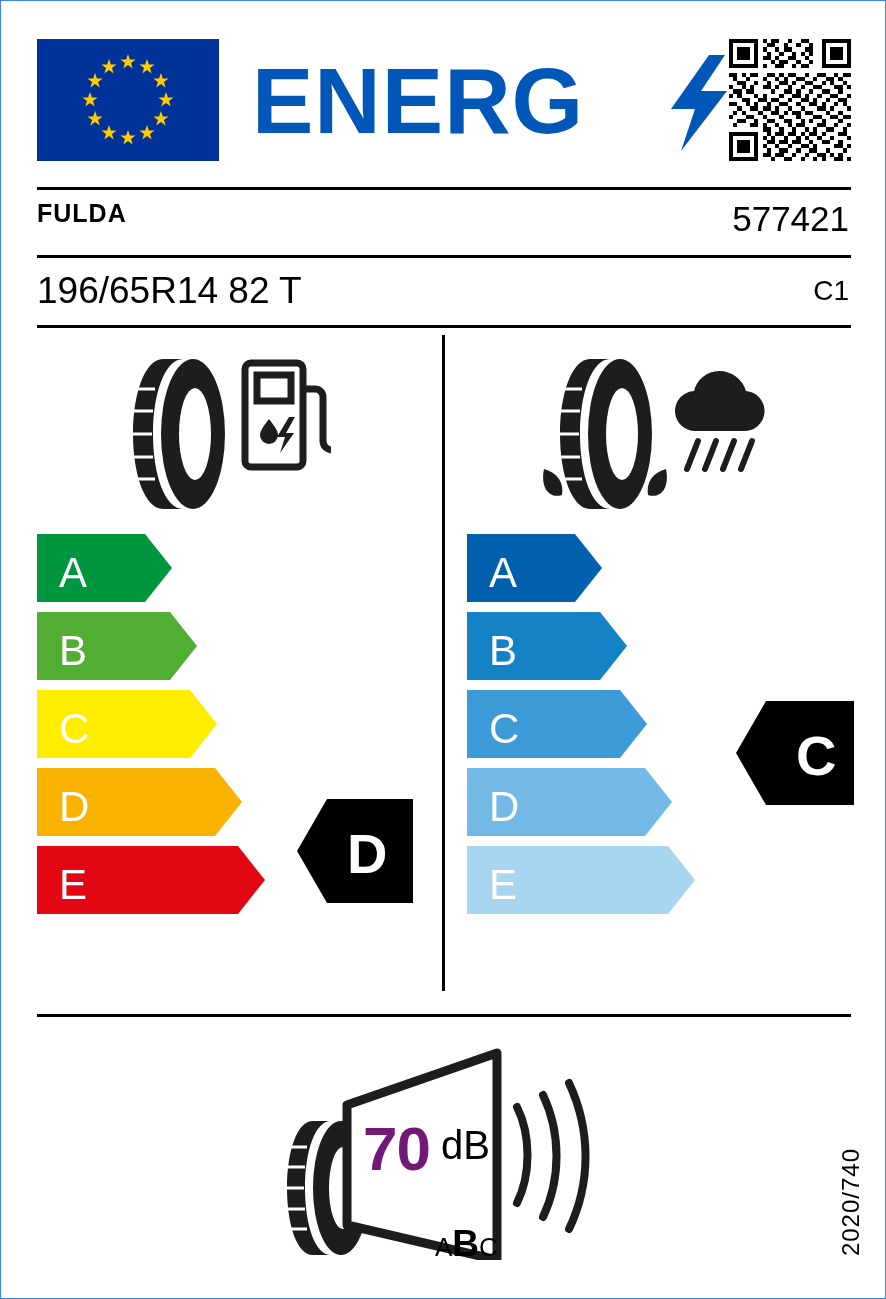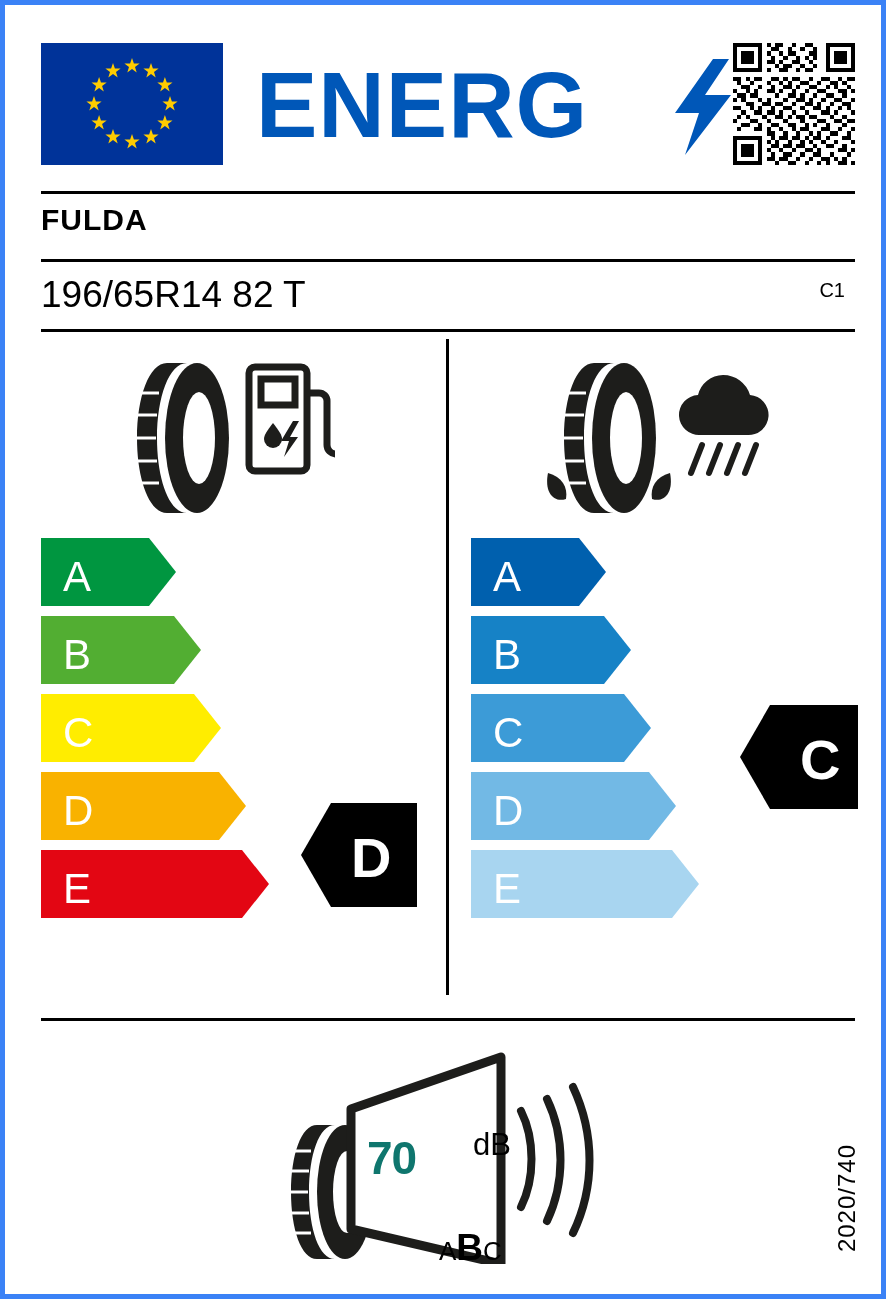--- a/index.html
+++ b/index.html
@@ -9,21 +9,21 @@
   }
   body {
     font-family: "Liberation Sans", sans-serif;
     -webkit-font-smoothing: antialiased;
   }
   .label {
     position: relative;
     width: 886px;
     height: 1299px;
     box-sizing: border-box;
-    border: 5px solid #3b82f6;
+    border: 1px solid #3b82f6;
     background: #fff;
     overflow: hidden;
   }
 
   
   .header {
     position: absolute;
     left: 36px;
     top: 30px;
     width: 814px;
@@ -72,21 +72,21 @@
   }
   .rule-brand-top { top: 186px; }
   .rule-brand-bottom { top: 254px; }
   .rule-size-bottom { top: 324px; }
   .rule-noise-top { top: 1013px; }
 
   .brand {
     position: absolute;
     left: 36px;
     top: 198px;
-    font-size: 30px;
+    font-size: 25px;
     font-weight: bold;
     letter-spacing: 1px;
     color: #000;
   }
   .sku {
     position: absolute;
     right: 36px;
     top: 198px;
     font-size: 35px;
     color: #000;
@@ -96,21 +96,21 @@
     position: absolute;
     left: 36px;
     top: 269px;
     font-size: 37px;
     color: #000;
   }
   .tyre-class {
     position: absolute;
     right: 36px;
     top: 274px;
-    font-size: 20px;
+    font-size: 28px;
     color: #000;
   }
 
   
   .mid-divider {
     position: absolute;
     left: 441px;
     top: 334px;
     width: 3px;
     height: 656px;
@@ -173,33 +173,32 @@
   .noise {
     position: absolute;
     left: 280px;
     top: 1044px;
     width: 330px;
     height: 215px;
   }
   .noise-db {
     position: absolute;
     left: 82px;
-    top: 82px;
-    font-size: 46px;
+    top: 68px;
+    font-size: 62px;
     font-weight: bold;
-    color: #0f766e;
+    color: #701a75;
     letter-spacing: -1px;
   }
   .noise-db-unit {
     position: absolute;
     left: 160px;
     top: 78px;
-    font-size: 31px;
+    font-size: 40px;
     color: #000;
-    margin-left: 28px;
   }
   .noise-classes {
     position: absolute;
     left: 122px;
     top: 178px;
     color: #000;
     margin-left: 32px;
   }
   .noise-classes .nc {
     font-size: 26px;
@@ -503,20 +502,21 @@
             <rect x="22" y="28" width="1" height="1"></rect>
             <rect x="25" y="28" width="2" height="1"></rect>
             <rect x="28" y="28" width="1" height="1"></rect>
         </g>
       </svg>
     </div>
   </div>
 
   <div class="rule rule-brand-top"></div>
   <div class="brand">FULDA</div>
+  <div class="sku">577421</div>
   <div class="rule rule-brand-bottom"></div>
 
   <div class="tyre-size">196/65R14 82 T</div>
   <div class="tyre-class">C1</div>
   <div class="rule rule-size-bottom"></div>
 
   <div class="mid-divider"></div>
 
   <div class="picto picto-fuel">
     <svg width="210" height="170" viewBox="0 0 210 170">

